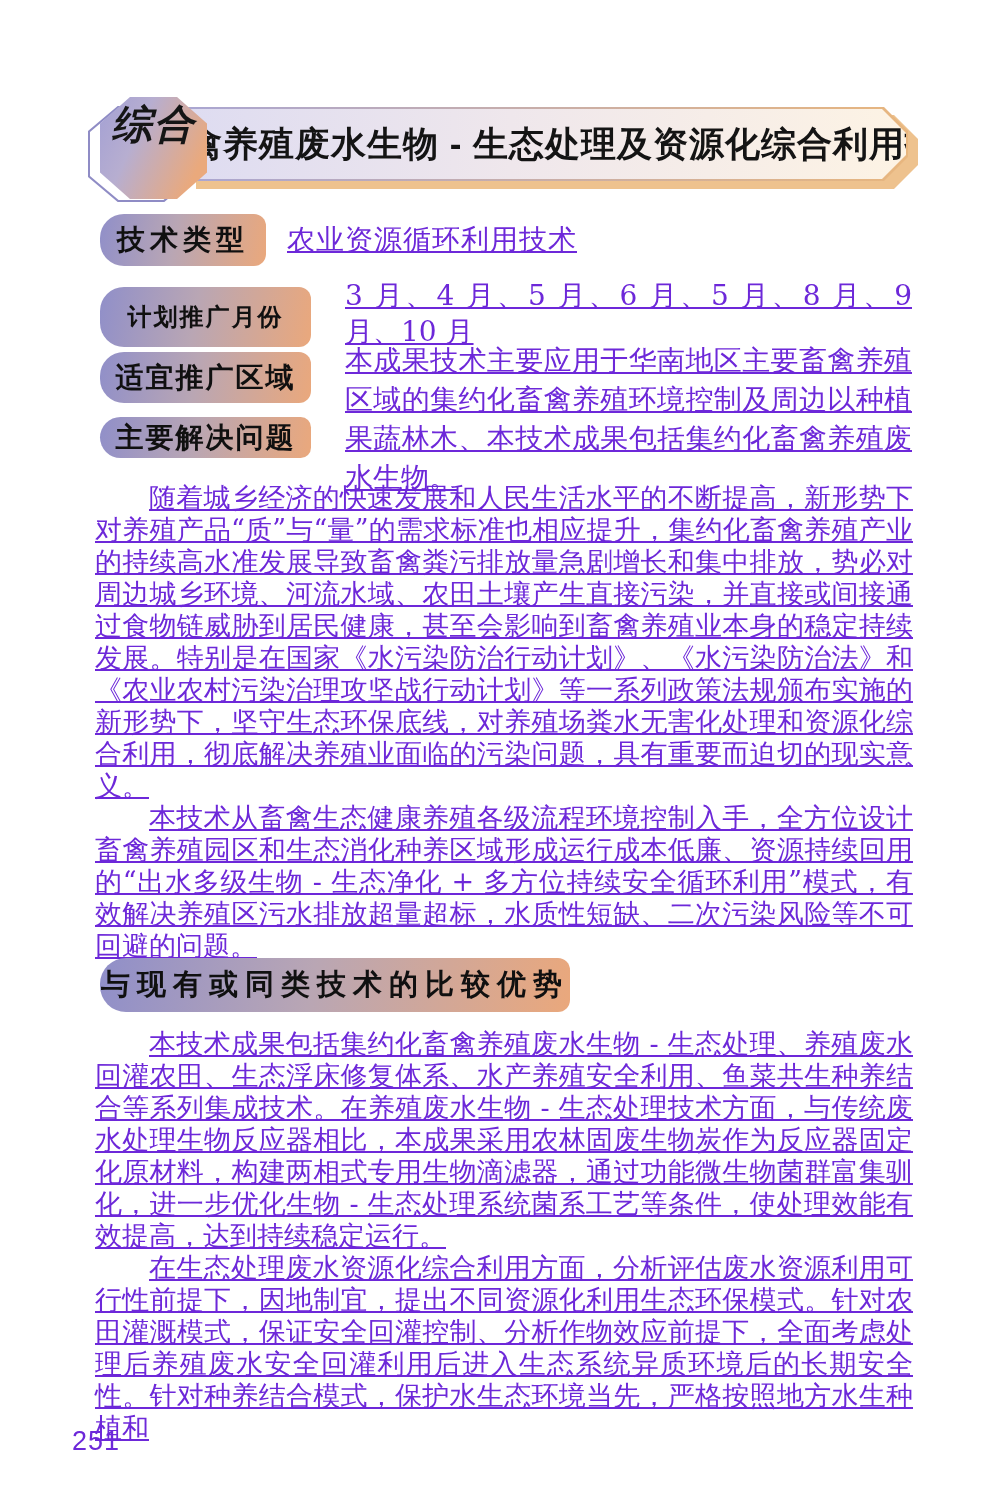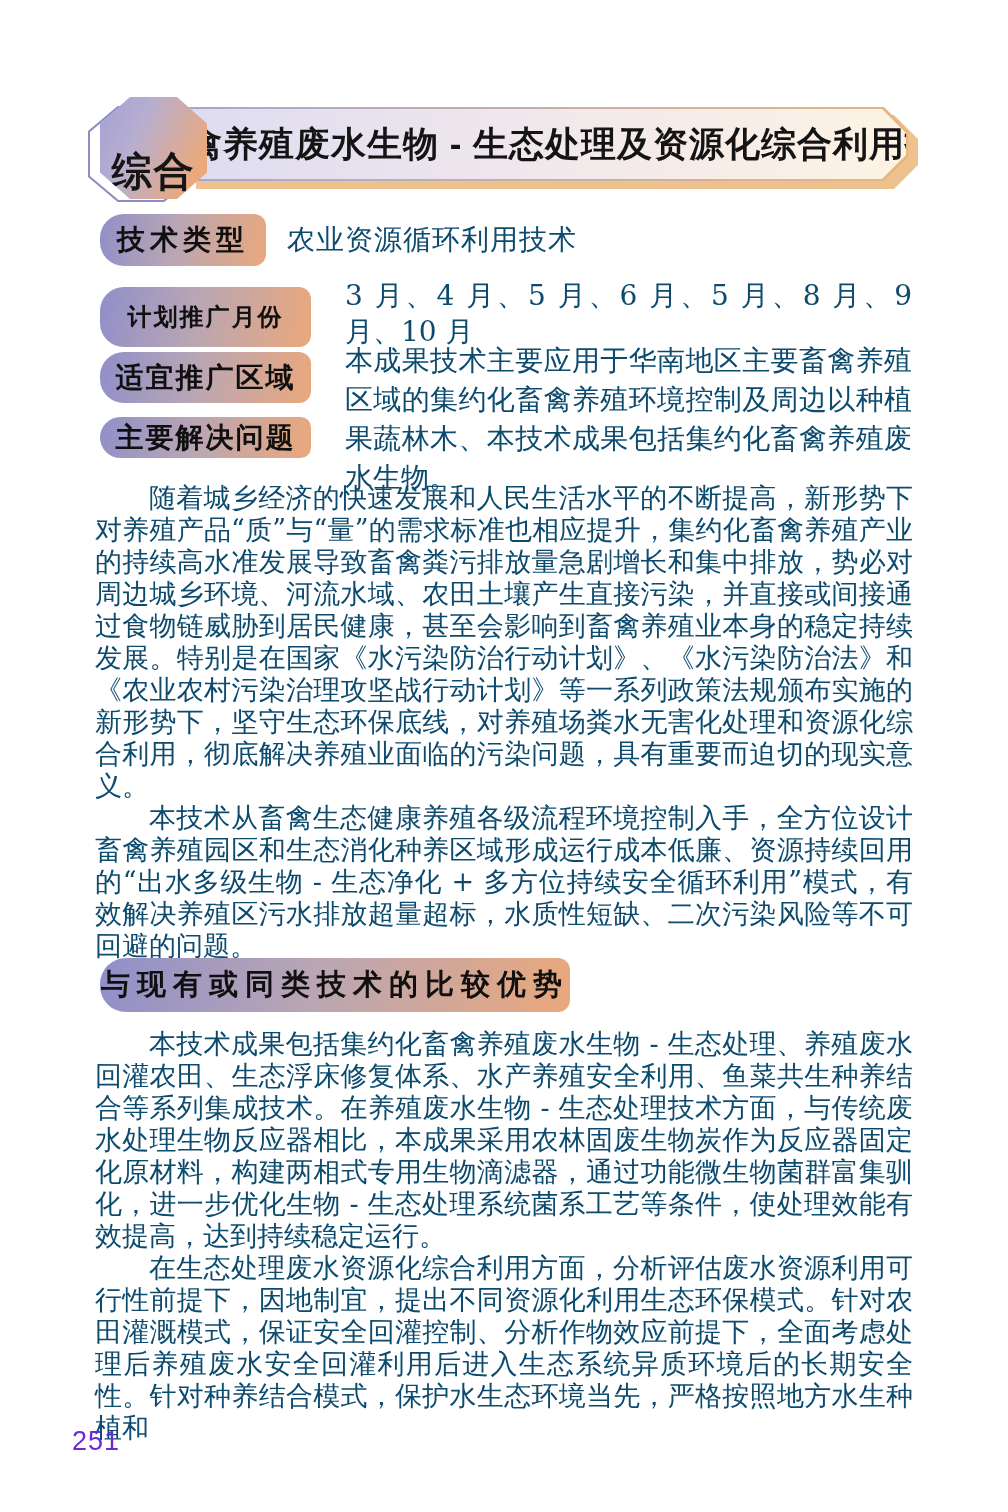--- a/index.html
+++ b/index.html
@@ -39,40 +39,40 @@
     position:absolute; left:88px; top:106px; width:106px; height:96px;
     background:#8f8cc5; clip-path:var(--octa); z-index:3;
   }
   .octa-outline-inner {
     position:absolute; inset:2px; background:#ffffff; clip-path:var(--octa);
   }
   .octa-badge {
     position:absolute; left:100px; top:97px; width:107px; height:102px;
     background:linear-gradient(115deg,#a3a0d4 0%, #b7aed0 35%, #eaa97c 85%);
     clip-path:var(--octa); z-index:4;
-    display:flex; align-items:flex-end; justify-content:center;
+    display:flex; align-items:flex-start; justify-content:center;font-style:italic;
   }
   .octa-badge span { font-size:40px; font-weight:bold; color:#151515; letter-spacing:2px; }
 
   
   .pill {
     position:absolute;
     background:linear-gradient(100deg,#908fc9 0%, #b9a6b4 45%, #eaa87c 100%);
     border-radius:24px 12px 12px 24px;
     display:flex; align-items:center; justify-content:center;
     font-weight:bold; color:#101010;
   }
   .pill-tech    { left:100px; top:214px; width:166px; height:52px; font-size:28px; letter-spacing:5px; }
   .pill-months  { left:100px; top:287px; width:211px; height:60px; font-size:24px; letter-spacing:2px; }
   .pill-region  { left:100px; top:352px; width:211px; height:51px; font-size:28px; letter-spacing:2px; }
   .pill-problem { left:100px; top:417px; width:211px; height:41px; font-size:28px; letter-spacing:2px; }
   .pill-section { left:100px; top:958px; width:470px; height:54px; font-size:29px; letter-spacing:7px; border-radius:26px 12px 12px 26px; }
 
   
-  .kai { font-family:"DejaVu Serif","Liberation Serif",serif; color:#0c4a6e; }
+  .kai { font-family:"DejaVu Serif","Liberation Serif",serif; color:#6d28d9;text-decoration:underline; }
   .val-tech   { position:absolute; left:287px; top:221px; font-size:28px; letter-spacing:1px; }
   .val-months { position:absolute; left:345px; top:278px; width:567px; font-size:28px; line-height:36px; text-align:justify; }
   .val-region { position:absolute; left:345px; top:341px; width:567px; font-size:28px; line-height:39px; text-align:justify; }
 
   .bodyblock { position:absolute; left:95px; width:818px; font-size:27px; line-height:32px; text-align:justify; }
   .bodyblock p { text-indent:2em; }
   .block-problem    { top:482px; }
   .block-advantages { top:1028px; }
 
   .page-number {

